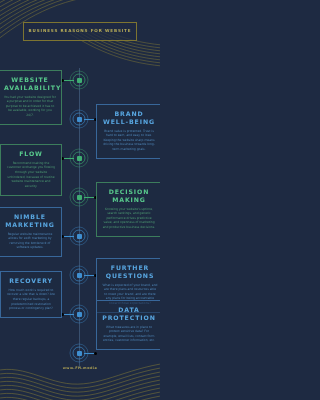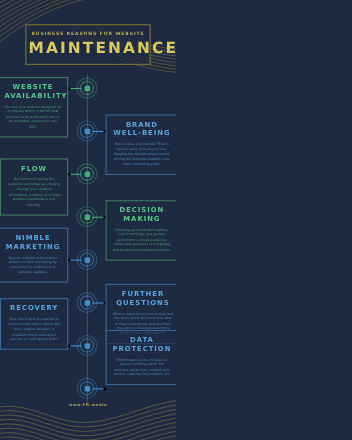--- a/index.html
+++ b/index.html
@@ -161,21 +161,20 @@
       <path d="M-6 32 C 24 14, 52 38, 82 40 C 114 42, 140 22, 186 18"></path>
       <path d="M-6 36 C 24 18, 52 42, 82 44 C 114 46, 140 26, 186 22"></path>
       <path d="M-6 40 C 24 22, 52 46, 82 48 C 114 50, 140 30, 186 26"></path>
       <path d="M-6 44 C 24 26, 52 50, 82 52 C 114 54, 140 34, 186 30"></path>
       <path d="M-6 48 C 24 30, 52 54, 82 56 C 114 58, 140 38, 186 34"></path>
     </g>
   </svg>
 
   <div class="header">
     <div class="eyebrow">BUSINESS REASONS FOR WEBSITE</div>
-    <div class="title">MAINTENANCE</div>
   </div>
 
   <div class="spine"></div>
 
   <div id="timeline-root">
       <div class="node green" style="top: 80px;">
         <span class="ring r1"></span>
         <span class="ring r2"></span>
         <span class="dot"></span>
       </div>

